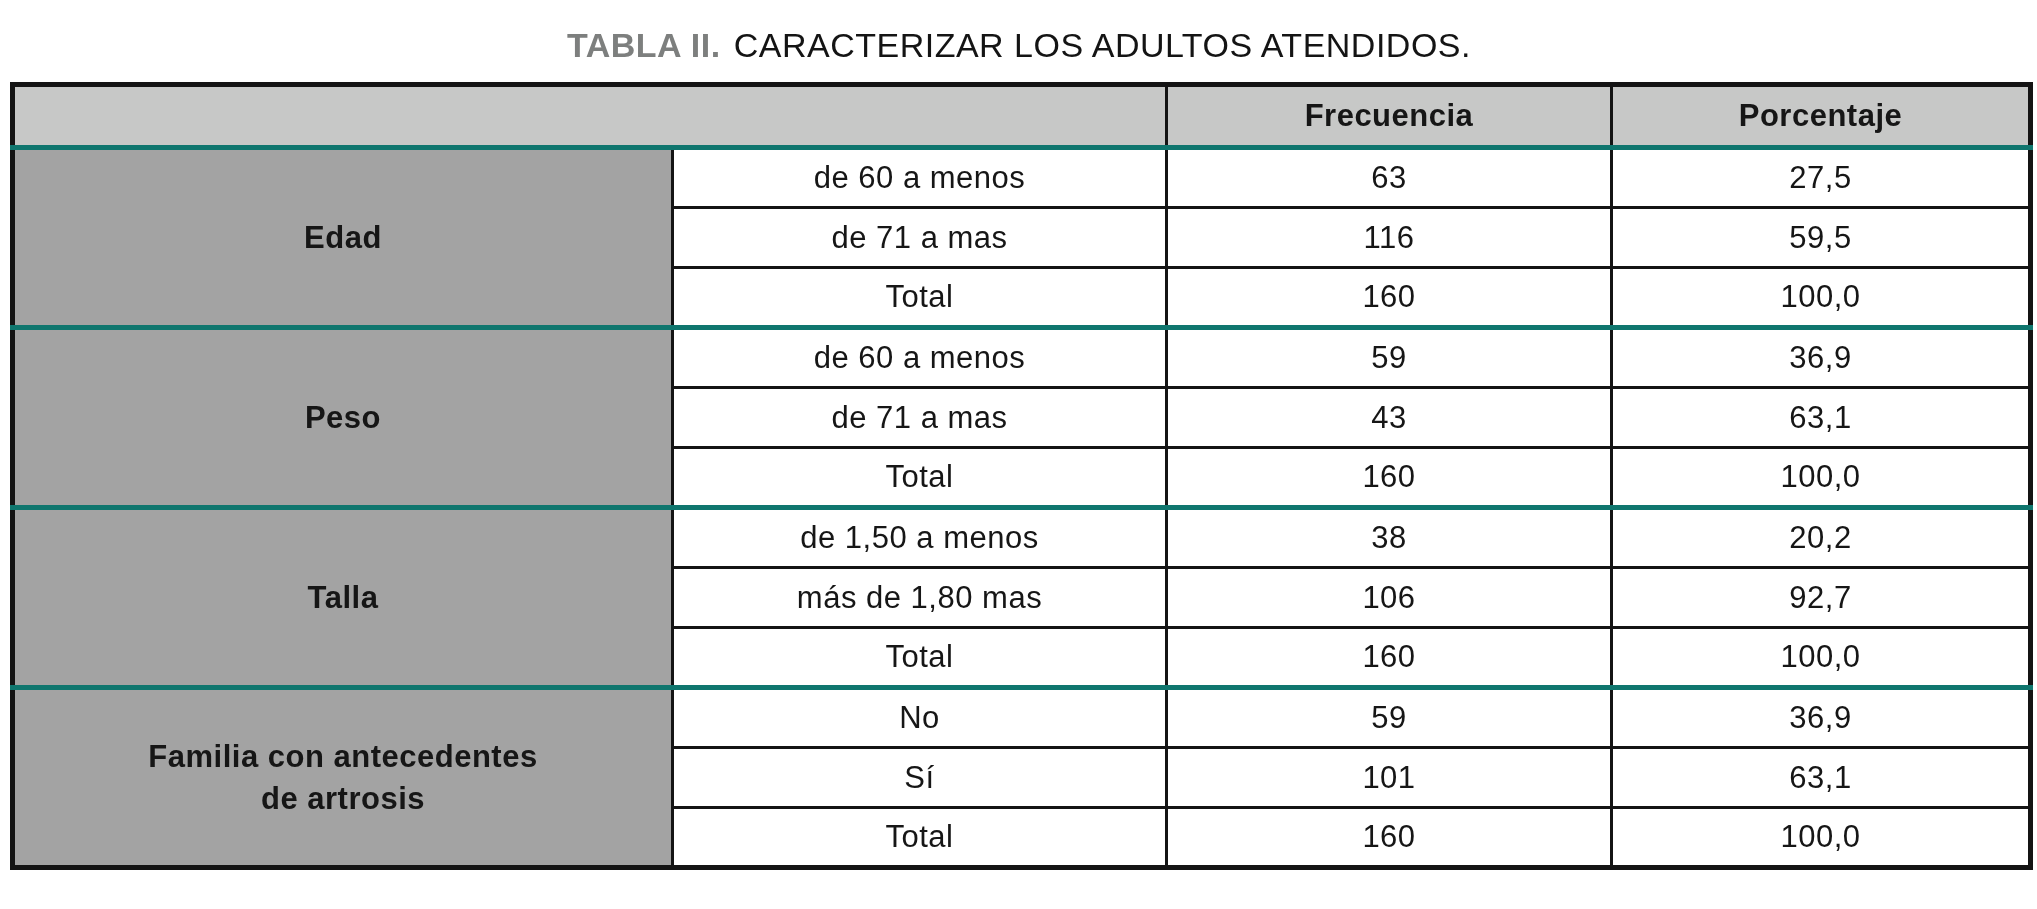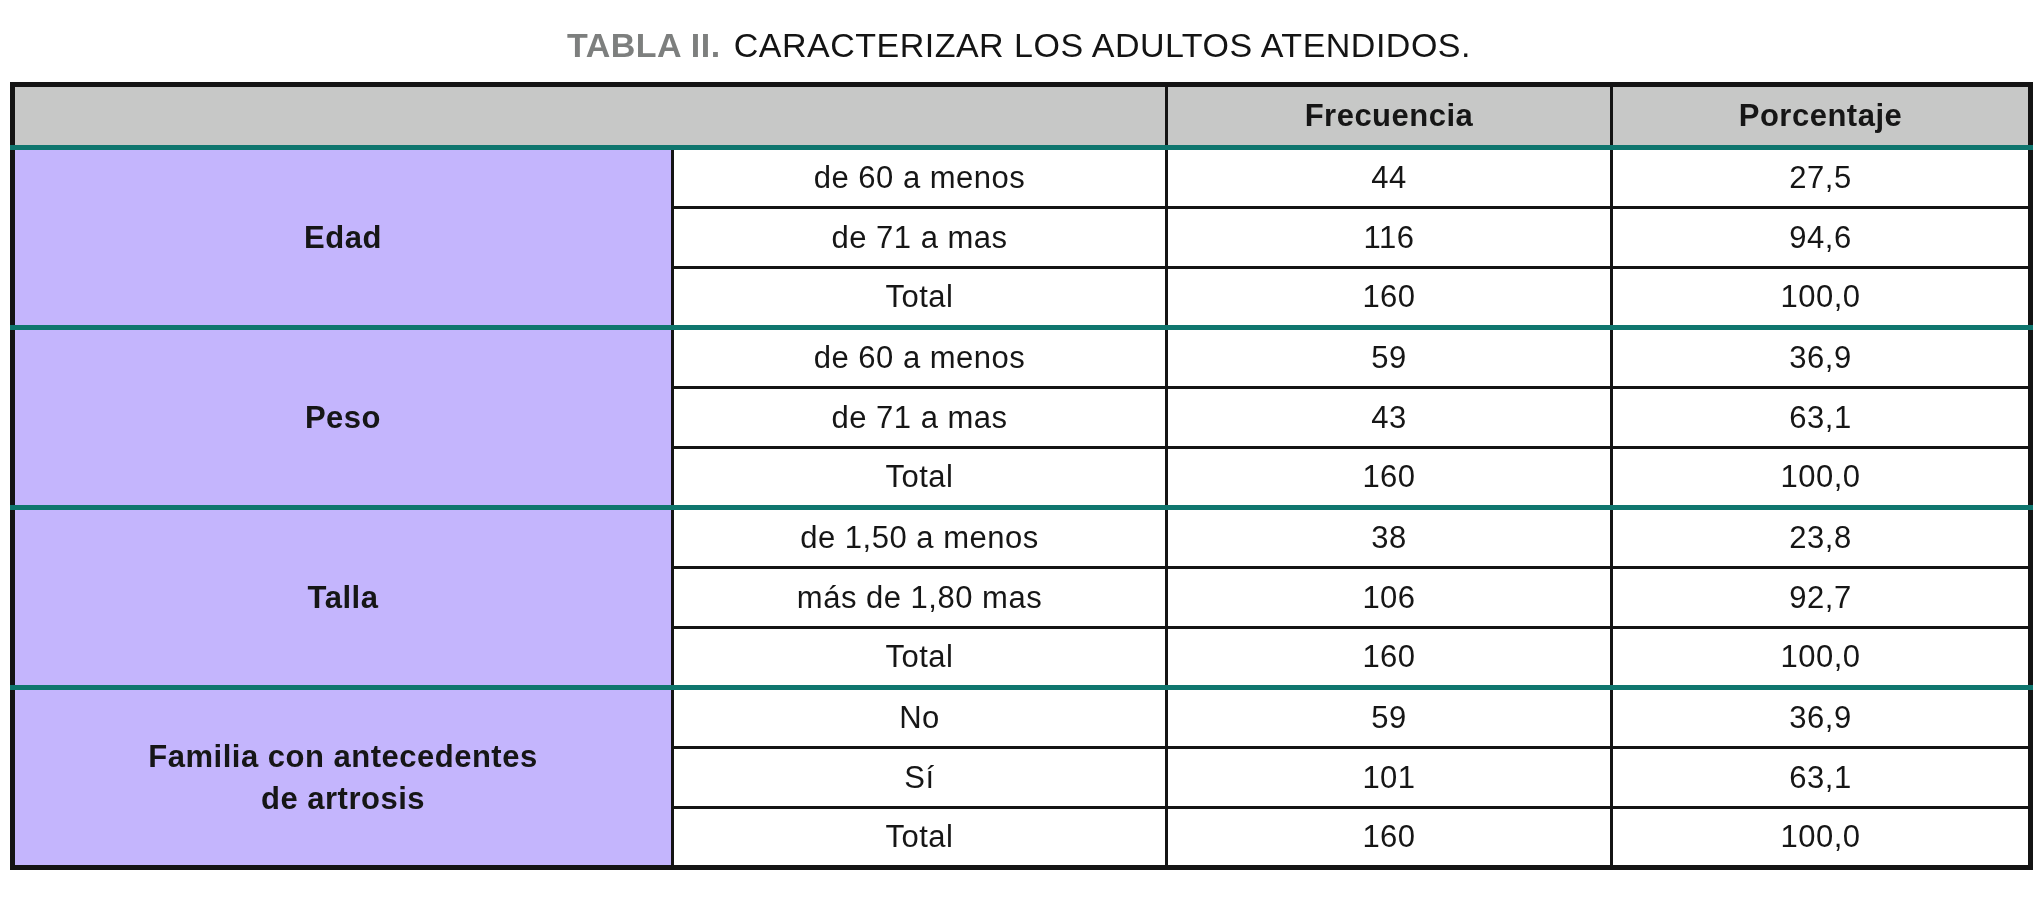--- a/index.html
+++ b/index.html
@@ -40,21 +40,21 @@
     font-size: 31px;
     letter-spacing: 0.5px;
   }
   thead th {
     background: #c7c8c7;
     font-weight: bold;
     height: 63px;
   }
   tbody td { height: 60px; background: #ffffff; font-weight: normal; }
   td.cat {
-    background: #c4b5fd;
+    background: #a3a3a3;
     font-weight: bold;
     white-space: pre-line;
     line-height: 1.35;
   }
   tr.section-start td { border-top: 5px solid #0f766e; }
 </style>
 </head>
 <body>
 
 <div class="page">
@@ -75,27 +75,27 @@
         <th colspan="2"></th>
         <th>Frecuencia</th>
         <th>Porcentaje</th>
       </tr>
     </thead>
     <tbody>
 
       <tr class="section-start">
         <td class="cat" rowspan="3">Edad</td>
         <td>de 60 a menos</td>
-        <td>44</td>
+        <td>63</td>
         <td>27,5</td>
       </tr>
       <tr>
         <td>de 71 a mas</td>
         <td>116</td>
-        <td>94,6</td>
+        <td>59,5</td>
       </tr>
       <tr>
         <td>Total</td>
         <td>160</td>
         <td>100,0</td>
       </tr>
 
       <tr class="section-start">
         <td class="cat" rowspan="3">Peso</td>
         <td>de 60 a menos</td>
@@ -110,21 +110,21 @@
       <tr>
         <td>Total</td>
         <td>160</td>
         <td>100,0</td>
       </tr>
 
       <tr class="section-start">
         <td class="cat" rowspan="3">Talla</td>
         <td>de 1,50 a menos</td>
         <td>38</td>
-        <td>23,8</td>
+        <td>20,2</td>
       </tr>
       <tr>
         <td>más de 1,80 mas</td>
         <td>106</td>
         <td>92,7</td>
       </tr>
       <tr>
         <td>Total</td>
         <td>160</td>
         <td>100,0</td>

